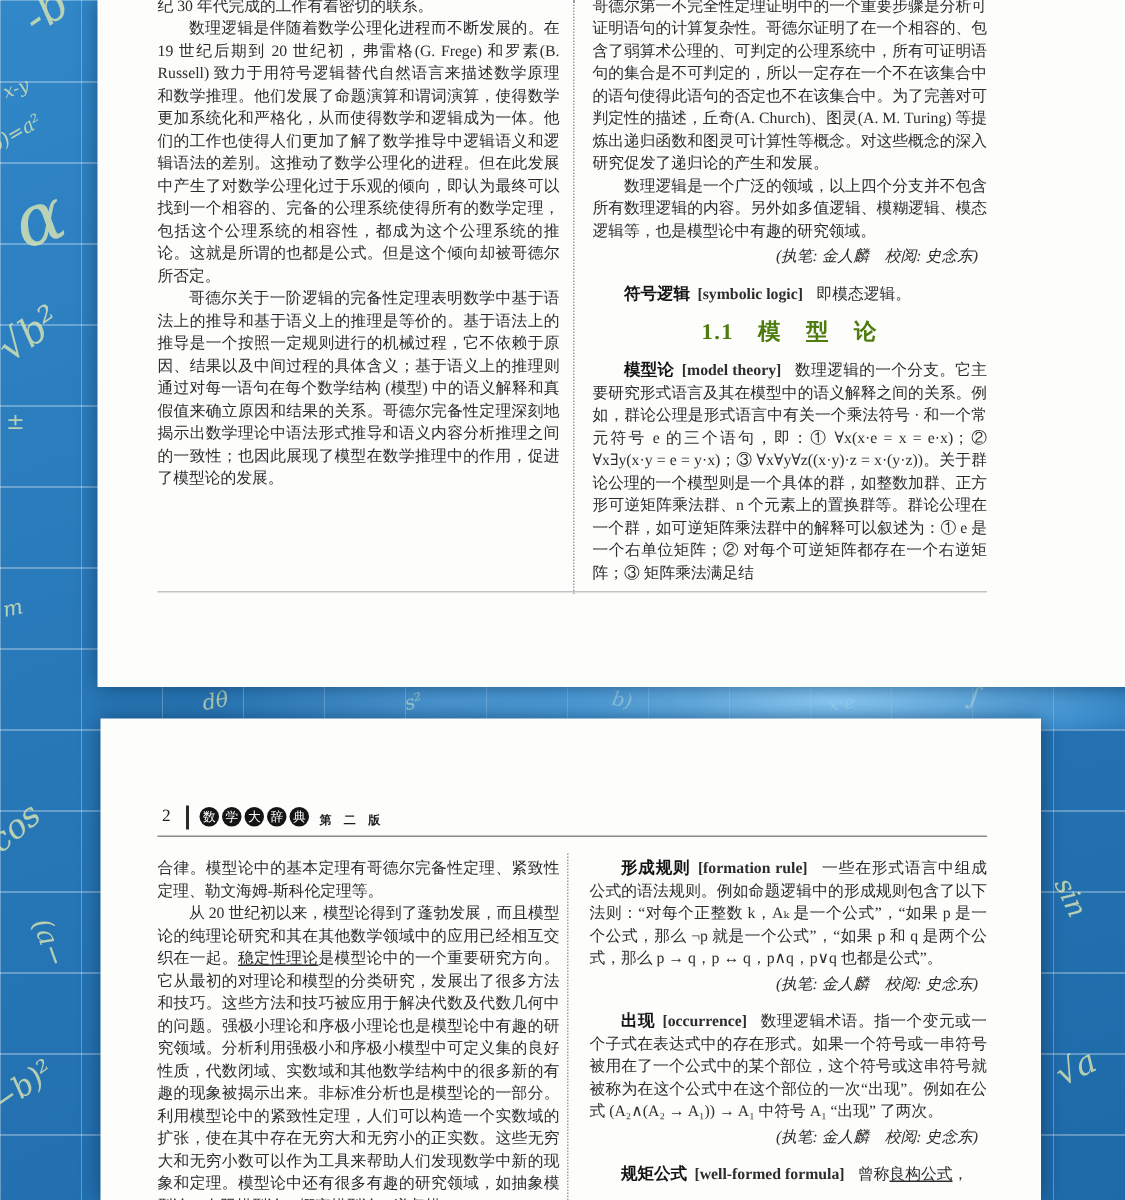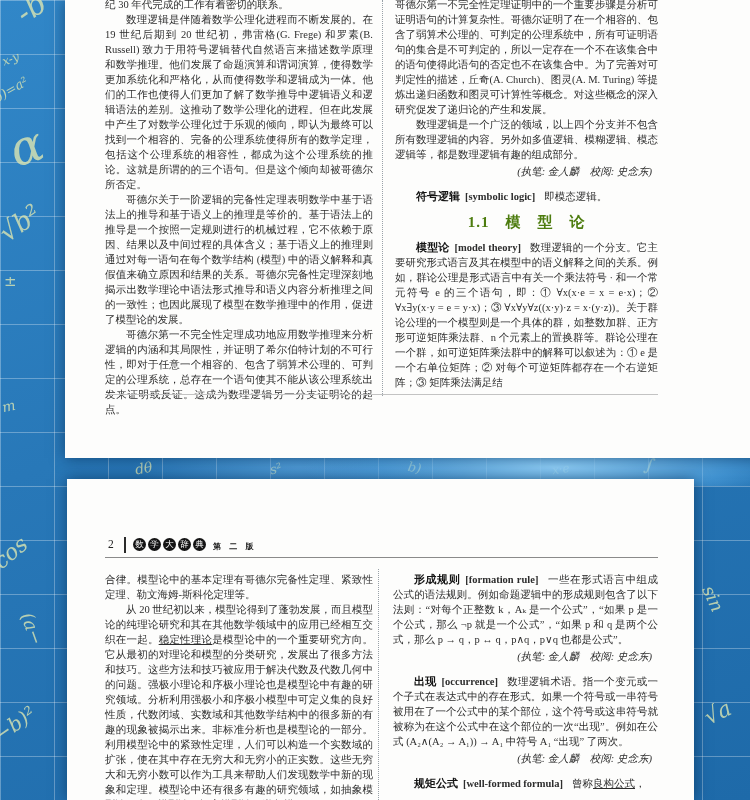--- a/index.html
+++ b/index.html
@@ -93,30 +93,29 @@
     <span class="formula" style="left: 408px; top: 460px; font-size: 13px; transform: rotate(10deg);">b)</span>
     <span class="formula" style="left: 552px; top: 462px; font-size: 12px; transform: rotate(-8deg);">x·e</span>
     <span class="formula" style="left: 645px; top: 454px; font-size: 18px; transform: rotate(15deg);">∫</span>
   </div>
 
 <div class="glow-band"></div>
 
 <div class="page" id="page1">
   <div class="col" id="p1-left">
     <p class="noindent"><span>纪 30 年代完成的工作有着密切的联系。</span></p>
-    <p><span>数理逻辑是伴随着数学公理化进程而不断发展的。在 19 世纪后期到 20 世纪初，弗雷格(G. Frege) 和罗素(B. Russell) 致力于用符号逻辑替代自然语言来描述数学原理和数学推理。他们发展了命题演算和谓词演算，使得数学更加系统化和严格化，从而使得数学和逻辑成为一体。他们的工作也使得人们更加了解了数学推导中逻辑语义和逻辑语法的差别。这推动了数学公理化的进程。但在此发展中产生了对数学公理化过于乐观的倾向，即认为最终可以找到一个相容的、完备的公理系统使得所有的数学定理，包括这个公理系统的相容性，都成为这个公理系统的推论。这就是所谓的</span><span class="kai">的三个语句</span><span>。但是这个倾向却被哥德尔所否定。</span></p>
+    <p><span>数理逻辑是伴随着数学公理化进程而不断发展的。在 19 世纪后期到 20 世纪初，弗雷格(G. Frege) 和罗素(B. Russell) 致力于用符号逻辑替代自然语言来描述数学原理和数学推理。他们发展了命题演算和谓词演算，使得数学更加系统化和严格化，从而使得数学和逻辑成为一体。他们的工作也使得人们更加了解了数学推导中逻辑语义和逻辑语法的差别。这推动了数学公理化的进程。但在此发展中产生了对数学公理化过于乐观的倾向，即认为最终可以找到一个相容的、完备的公理系统使得所有的数学定理，包括这个公理系统的相容性，都成为这个公理系统的推论。这就是所谓的</span><span class="kai">也都是公式</span><span>。但是这个倾向却被哥德尔所否定。</span></p>
     <p><span>哥德尔关于一阶逻辑的完备性定理表明数学中基于语法上的推导和基于语义上的推理是等价的。基于语法上的推导是一个按照一定规则进行的机械过程，它不依赖于原因、结果以及中间过程的具体含义；基于语义上的推理则通过对每一语句在每个数学结构 (模型) 中的语义解释和真假值来确立原因和结果的关系。哥德尔完备性定理深刻地揭示出数学理论中语法形式推导和语义内容分析推理之间的一致性；也因此展现了模型在数学推理中的作用，促进了模型论的发展。</span></p>
-    <p><span>哥德尔第一不完全性定理成功地应用数学推理来分析逻辑的内涵和其局限性，并证明了希尔伯特计划的不可行性，即对于任意一个相容的、包含了弱算术公理的、可判定的公理系统，总存在一个语句使其不能从该公理系统出发来证明或反证。这成为数理逻辑另一分支</span><span class="kai">证明论</span><span>的起点。</span></p>
   </div>
 
   <div class="divider" id="p1-divider"></div>
 
   <div class="col" id="p1-right">
     <p class="noindent"><span>哥德尔第一不完全性定理证明中的一个重要步骤是分析可证明语句的计算复杂性。哥德尔证明了在一个相容的、包含了弱算术公理的、可判定的公理系统中，所有可证明语句的集合是不可判定的，所以一定存在一个不在该集合中的语句使得此语句的否定也不在该集合中。为了完善对可判定性的描述，丘奇(A. Church)、图灵(A. M. Turing) 等提炼出递归函数和图灵可计算性等概念。对这些概念的深入研究促发了</span><span class="kai">递归论</span><span>的产生和发展。</span></p>
-    <p><span>数理逻辑是一个广泛的领域，以上四个分支并不包含所有数理逻辑的内容。另外如</span><span class="kai">多值逻辑</span><span>、</span><span class="kai">模糊逻辑</span><span>、</span><span class="kai">模态逻辑</span><span>等，都是数理逻辑有趣的组成部分。</span></p>
+    <p><span>数理逻辑是一个广泛的领域，以上四个分支并不包含所有数理逻辑的内容。另外如</span><span class="kai">多值逻辑</span><span>、</span><span class="kai">模糊逻辑</span><span>、</span><span class="kai">模态逻辑</span><span>等，也是模型论中有趣的研究领域。</span></p>
     <p class="attribution">(执笔: 金人麟　校阅: 史念东)</p>
     <p class="entry">
       <b class="term">符号逻辑</b><span class="en">[symbolic logic]</span><span><span>即</span><span class="kai">模态逻辑</span><span>。</span></span>
     </p>
     <p class="section-heading">1.1　模　型　论</p>
     <p class="entry">
       <b class="term">模型论</b><span class="en">[model theory]</span><span><span>数理逻辑的一个分支。它主要研究形式语言及其在模型中的语义解释之间的关系。例如，群论公理是形式语言中有关一个乘法符号 · 和一个常元符号 e 的三个语句，即：① ∀x(x·e = x = e·x)；② ∀x∃y(x·y = e = y·x)；③ ∀x∀y∀z((x·y)·z = x·(y·z))。关于群论公理的一个模型则是一个具体的群，如整数加群、正方形可逆矩阵乘法群、n 个元素上的置换群等。群论公理在一个群，如可逆矩阵乘法群中的解释可以叙述为：① e 是一个右单位矩阵；② 对每个可逆矩阵都存在一个右逆矩阵；③ 矩阵乘法满足结</span></span>
     </p>
   </div>
 

